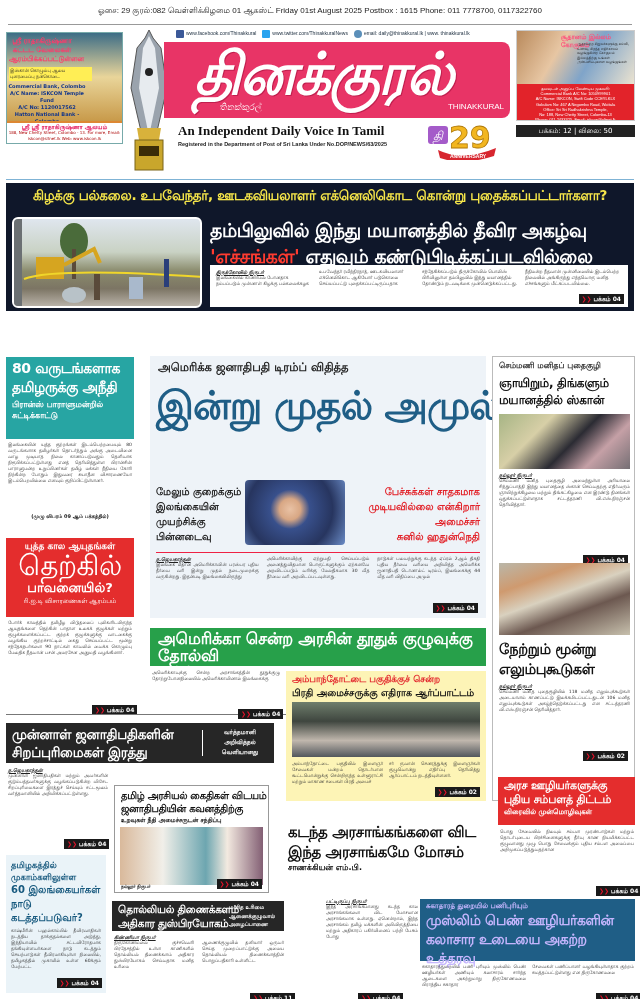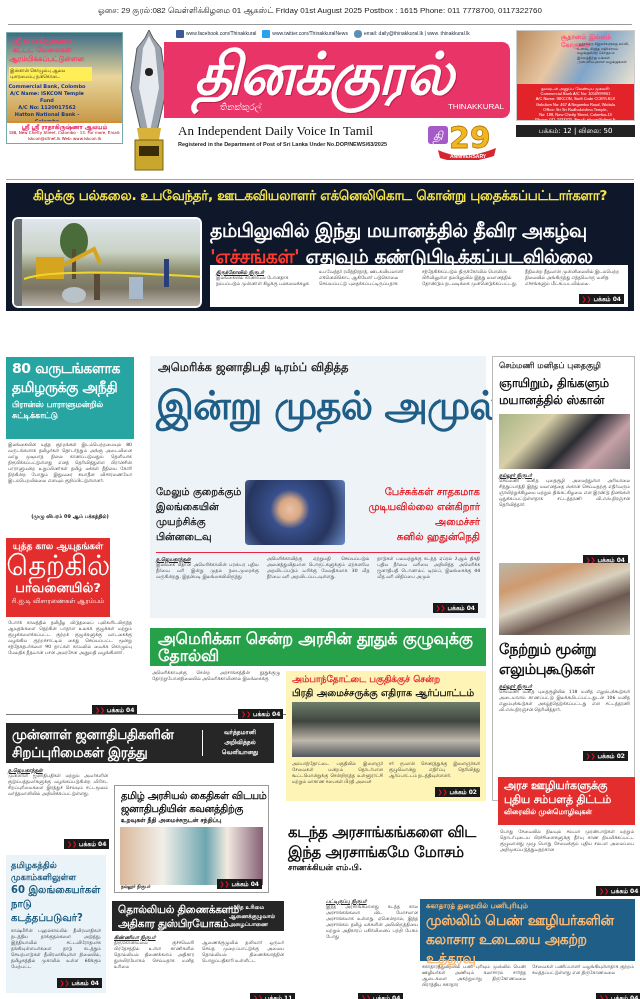--- a/index.html
+++ b/index.html
@@ -17,21 +17,21 @@
 .ad-left .foot b{display:block;color:#e3125a;font-size:6px}
 
 .trophy{left:125px;top:28px;width:47px;height:148px}
 
 .social{left:176px;top:28px;width:340px;height:12px;font-size:5px;color:#234;display:flex;gap:6px;align-items:center;font-family:"Liberation Sans",sans-serif}
 .social .ic{display:inline-block;width:8px;height:8px;border-radius:1px;margin-right:2px;vertical-align:middle}
 .mast{left:164px;top:42px;width:346px;height:76px;background:#e83466;border-radius:0 8px 8px 0}
 .mast .logo{position:absolute;left:30px;top:-2px;font-size:58px;color:#ffffff;font-style:italic;font-weight:bold;letter-spacing:-2px;white-space:nowrap;font-family:"DejaVu Sans",sans-serif;text-shadow:1px 1px 0 #c01f4e}
 .mast .sub{position:absolute;left:56px;top:60px;font-size:9px;color:#fff}
 .mast .eng{position:absolute;right:6px;top:60px;font-size:8px;color:#fff;font-family:"Liberation Sans",sans-serif}
-.tagline{left:178px;top:123px;font-size:13px;font-weight:normal;font-family:"Liberation Serif",serif;color:#111}
+.tagline{left:178px;top:123px;font-size:13px;font-weight:bold;font-family:"Liberation Serif",serif;color:#111}
 .reg{left:178px;top:141px;font-size:5.5px;color:#222;font-weight:bold;font-family:"Liberation Sans",sans-serif}
 .anniv{left:428px;top:118px;width:70px;height:42px}
 
 .ad-right{left:516px;top:30px;width:119px;height:91px;background:#fff;border:1px solid #ccc;overflow:hidden}
 .ad-right .img{position:absolute;left:0;top:0;width:119px;height:53px;background:linear-gradient(120deg,#b98a5c 0%,#e7c6a3 35%,#7fa4c9 60%,#efe5d0 100%)}
 .ad-right .hd{position:absolute;left:44px;top:2px;color:#ff4d7a;font-size:6.5px;font-weight:bold}
 .ad-right .txt{position:absolute;left:60px;top:11px;width:56px;font-size:3.5px;line-height:4.5px;color:#222}
 .ad-right .bar{position:absolute;left:0;right:0;top:53px;bottom:0;background:#e2232a;color:#fff;font-size:4px;line-height:5.2px;text-align:center;padding-top:2px;font-family:"Liberation Sans",sans-serif}
 .pagebar{left:516px;top:125px;width:119px;height:12px;background:#222;color:#fff;font-size:7px;text-align:center;line-height:12px}
 .rule1{left:6px;top:179px;width:628px;border-top:1px solid #7fb3d5}
@@ -61,21 +61,21 @@
 .main .cols{position:absolute;left:6px;right:6px;top:200px;display:flex;gap:8px}
 .main .cols > div{flex:1}
 
 .rcol{left:492px;top:356px;width:143px;height:445px;border:1px solid #bbb;background:#fff}
 .rcol .k{position:absolute;left:6px;top:4px;font-size:8px;font-weight:bold;color:#333}
 .rcol .h{position:absolute;left:6px;top:18px;font-size:12px;font-weight:bold;line-height:17px;color:#111;letter-spacing:-0.3px}
 .rcol .ph1{position:absolute;left:6px;top:57px;width:131px;height:55px;background:linear-gradient(135deg,#a7b585 0%,#d7cfa7 30%,#2b2b33 55%,#c5a0a6 75%,#756f74 100%)}
 .rcol .ph2{position:absolute;left:6px;top:206px;width:131px;height:72px;background:linear-gradient(160deg,#bab7a9 0%,#cf9a6f 25%,#d9d1bf 45%,#6c5850 65%,#c7c0ad 100%)}
 .rcol .h2{position:absolute;left:6px;top:282px;font-size:14.5px;font-weight:bold;line-height:20px;letter-spacing:-0.4px}
 
-.war{left:6px;top:538px;width:104px;height:79px;background:#e42d2d;color:#fff;text-align:center;padding-top:3px}
+.war{left:6px;top:538px;width:128px;height:79px;background:#e42d2d;color:#fff;text-align:center;padding-top:3px}
 .war .a{font-size:9px;font-weight:bold}
 .war .b{font-size:28px;font-weight:normal;line-height:28px;letter-spacing:-0.5px}
 .war .c{font-size:13px;font-weight:bold;line-height:16px}
 .war .d{font-size:6.5px;line-height:9px;margin-top:1px}
 
 .green{left:150px;top:628px;width:336px;height:38px;background:#27a04a;color:#fff;padding:2px 8px}
 .green .a{font-size:16px;font-weight:bold;line-height:17px;letter-spacing:-0.2px}
 .green .b{font-size:7.5px;font-weight:bold;line-height:11px}
 
 .yellow{left:286px;top:671px;width:200px;height:130px;background:#fdf4b6}
@@ -104,21 +104,21 @@
 .salary .b{font-size:7px;font-weight:bold;line-height:10px}
 
 .tn{left:6px;top:855px;width:100px;height:138px;background:#eaf3f8;padding:4px 5px}
 .tn .a{font-size:8.5px;font-weight:bold;line-height:12px;color:#17597e}
 .tn .b{font-size:10px;font-weight:bold;line-height:14px;color:#17597e}
 
 .her{left:112px;top:901px;width:172px;height:30px;background:#262626;color:#fff}
 .her .a{position:absolute;left:6px;top:1px;font-size:10.5px;font-weight:bold;line-height:14px;letter-spacing:-0.3px}
 .her .b{position:absolute;left:117px;top:2px;width:50px;font-size:5.5px;font-weight:bold;line-height:8.5px}
 
-.mus{left:420px;top:899px;width:215px;height:62px;background:#1f5e86;color:#fdba74;padding:2px 6px}
+.mus{left:420px;top:899px;width:215px;height:62px;background:#1f5e86;color:#c4b5fd;padding:2px 6px}
 .mus .a{font-size:7px;font-weight:bold;line-height:10px}
 .mus .b{font-size:14px;font-weight:bold;line-height:19px;letter-spacing:-0.4px}
 .hr{border-top:1px solid #777}
 </style>
 </head>
 <body>
 
 <div class="abs dateline">ஓசை: 29 குரல்:082 வெள்ளிக்கிழமை 01 ஆகஸ்ட் Friday 01st August 2025 Postbox : 1615 Phone: 011 7778700, 0117322760</div>
 
 <div class="abs ad-left">

